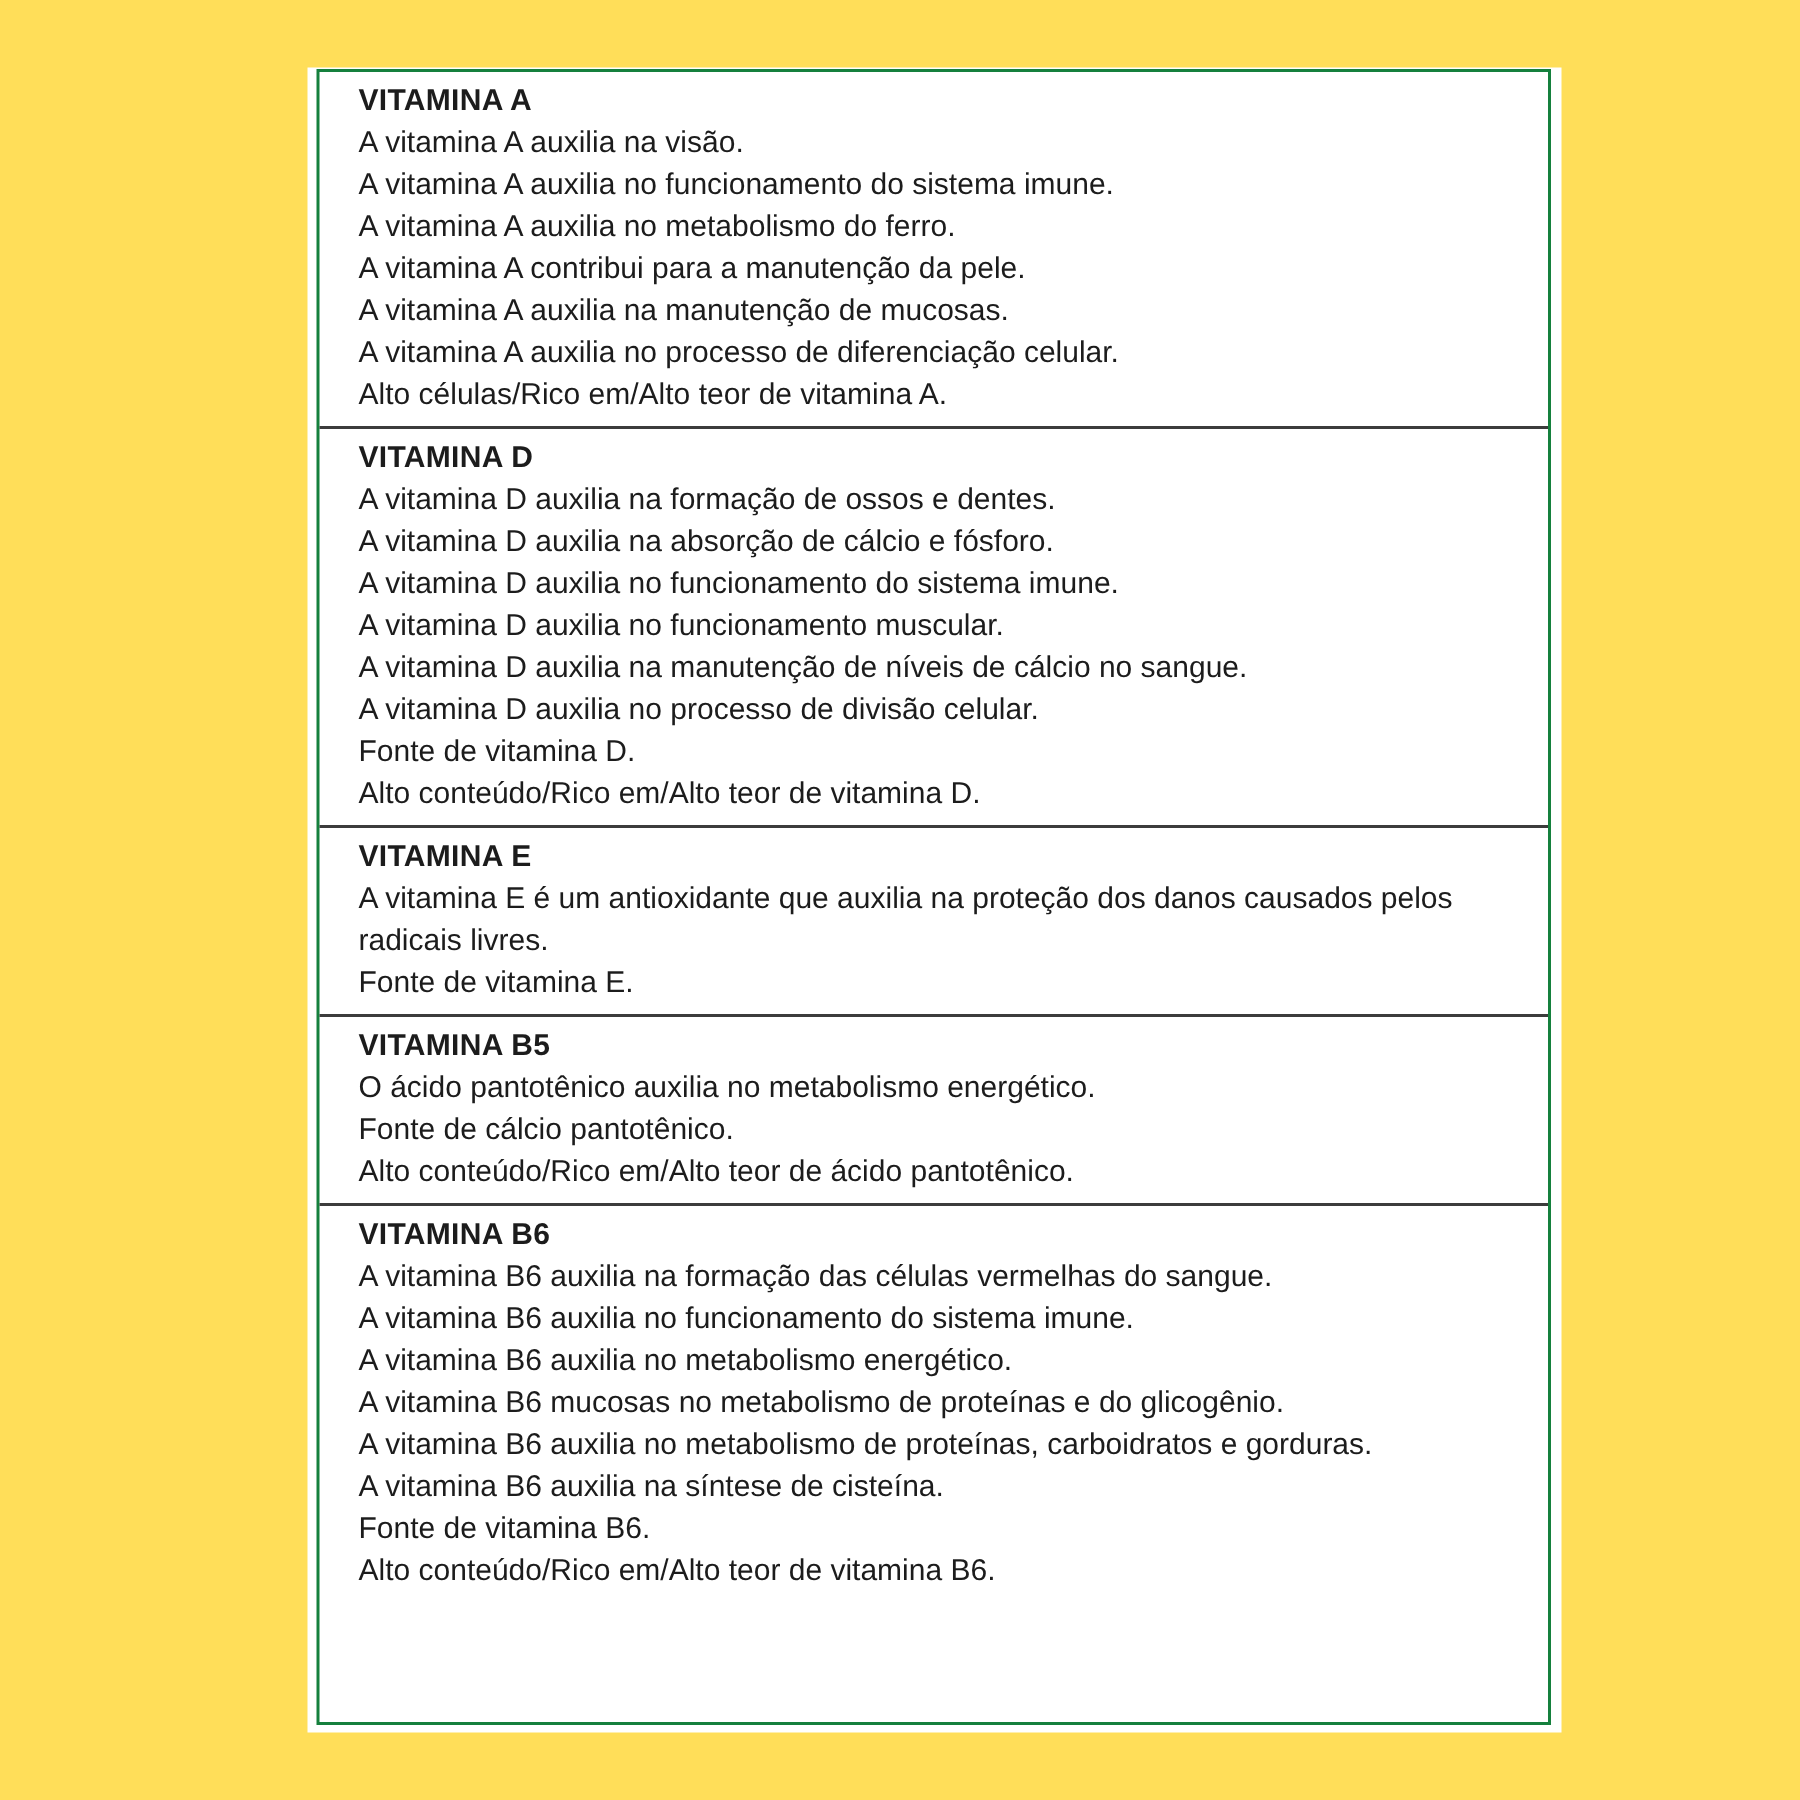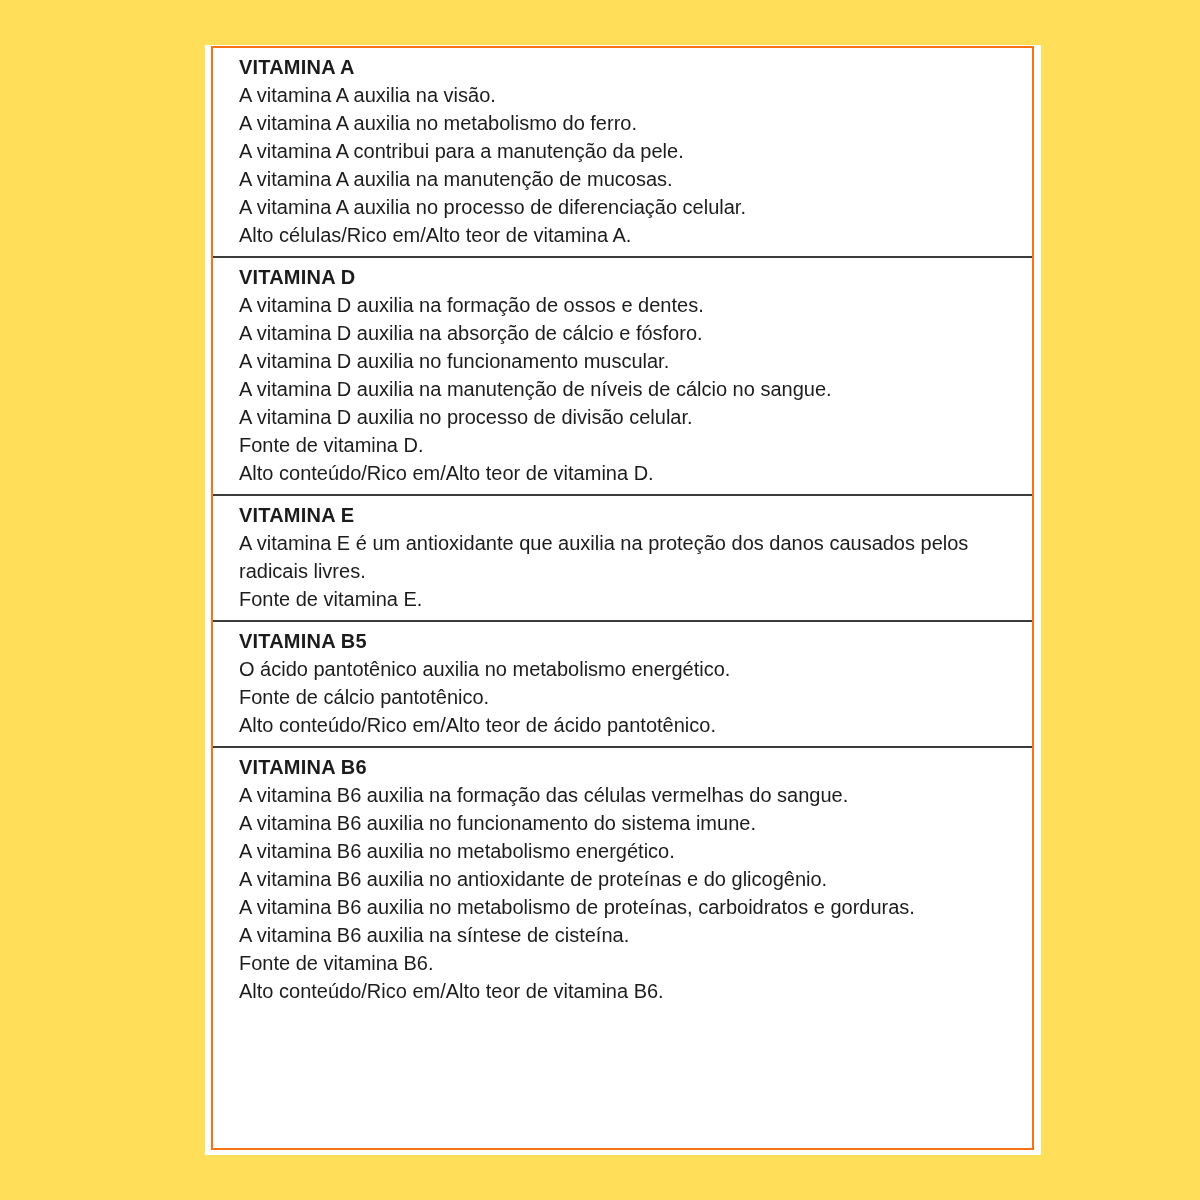--- a/index.html
+++ b/index.html
@@ -22,21 +22,21 @@
     width: 836px;
     height: 1110px;
     background: #ffffff;
   }
   .vitamin-table {
     position: absolute;
     left: 6px;
     top: 1px;
     right: 7px;
     bottom: 5px;
-    border: 2px solid #f97316;
+    border: 2px solid #15803d;
     background: #ffffff;
     box-sizing: border-box;
     display: flex;
     flex-direction: column;
     justify-content: flex-end;
   }
   .section {
     border-bottom: 2px solid #3c3c3c;
     padding: 5px 10px 7px 26px;
     font-size: 20px;
@@ -55,30 +55,32 @@
   }
 </style>
 </head>
 <body>
 
 <div class="page-panel">
   <div class="vitamin-table">
       <div class="section">
         <div class="section-title">VITAMINA A</div>
         <div class="section-line">A vitamina A auxilia na visão.</div>
+        <div class="section-line">A vitamina A auxilia no funcionamento do sistema imune.</div>
         <div class="section-line">A vitamina A auxilia no metabolismo do ferro.</div>
         <div class="section-line">A vitamina A contribui para a manutenção da pele.</div>
         <div class="section-line">A vitamina A auxilia na manutenção de mucosas.</div>
         <div class="section-line">A vitamina A auxilia no processo de diferenciação celular.</div>
         <div class="section-line">Alto células/Rico em/Alto teor de vitamina A.</div>
       </div>
       <div class="section">
         <div class="section-title">VITAMINA D</div>
         <div class="section-line">A vitamina D auxilia na formação de ossos e dentes.</div>
         <div class="section-line">A vitamina D auxilia na absorção de cálcio e fósforo.</div>
+        <div class="section-line">A vitamina D auxilia no funcionamento do sistema imune.</div>
         <div class="section-line">A vitamina D auxilia no funcionamento muscular.</div>
         <div class="section-line">A vitamina D auxilia na manutenção de níveis de cálcio no sangue.</div>
         <div class="section-line">A vitamina D auxilia no processo de divisão celular.</div>
         <div class="section-line">Fonte de vitamina D.</div>
         <div class="section-line">Alto conteúdo/Rico em/Alto teor de vitamina D.</div>
       </div>
       <div class="section">
         <div class="section-title">VITAMINA E</div>
         <div class="section-line">A vitamina E é um antioxidante que auxilia na proteção dos danos causados pelos radicais livres.</div>
         <div class="section-line">Fonte de vitamina E.</div>
@@ -87,20 +89,20 @@
         <div class="section-title">VITAMINA B5</div>
         <div class="section-line">O ácido pantotênico auxilia no metabolismo energético.</div>
         <div class="section-line">Fonte de cálcio pantotênico.</div>
         <div class="section-line">Alto conteúdo/Rico em/Alto teor de ácido pantotênico.</div>
       </div>
       <div class="section">
         <div class="section-title">VITAMINA B6</div>
         <div class="section-line">A vitamina B6 auxilia na formação das células vermelhas do sangue.</div>
         <div class="section-line">A vitamina B6 auxilia no funcionamento do sistema imune.</div>
         <div class="section-line">A vitamina B6 auxilia no metabolismo energético.</div>
-        <div class="section-line">A vitamina B6 auxilia no antioxidante de proteínas e do glicogênio.</div>
+        <div class="section-line">A vitamina B6 mucosas no metabolismo de proteínas e do glicogênio.</div>
         <div class="section-line">A vitamina B6 auxilia no metabolismo de proteínas, carboidratos e gorduras.</div>
         <div class="section-line">A vitamina B6 auxilia na síntese de cisteína.</div>
         <div class="section-line">Fonte de vitamina B6.</div>
         <div class="section-line">Alto conteúdo/Rico em/Alto teor de vitamina B6.</div>
       </div>
     </div>
 </div>
 
 </body></html>

